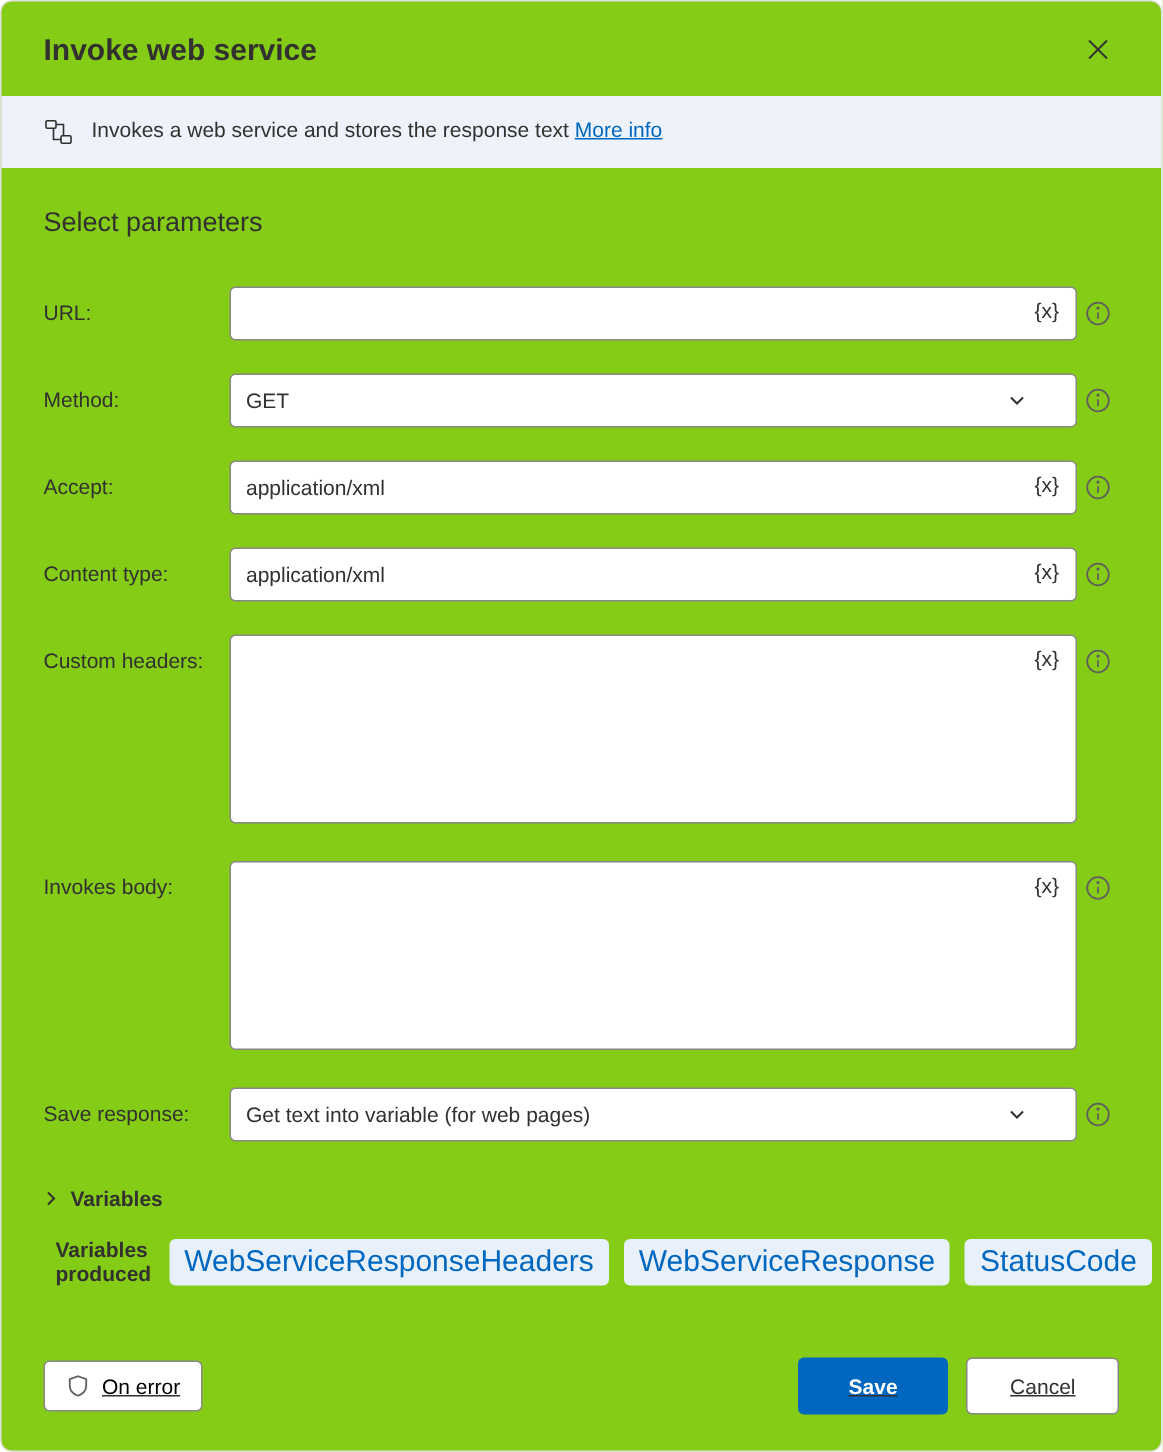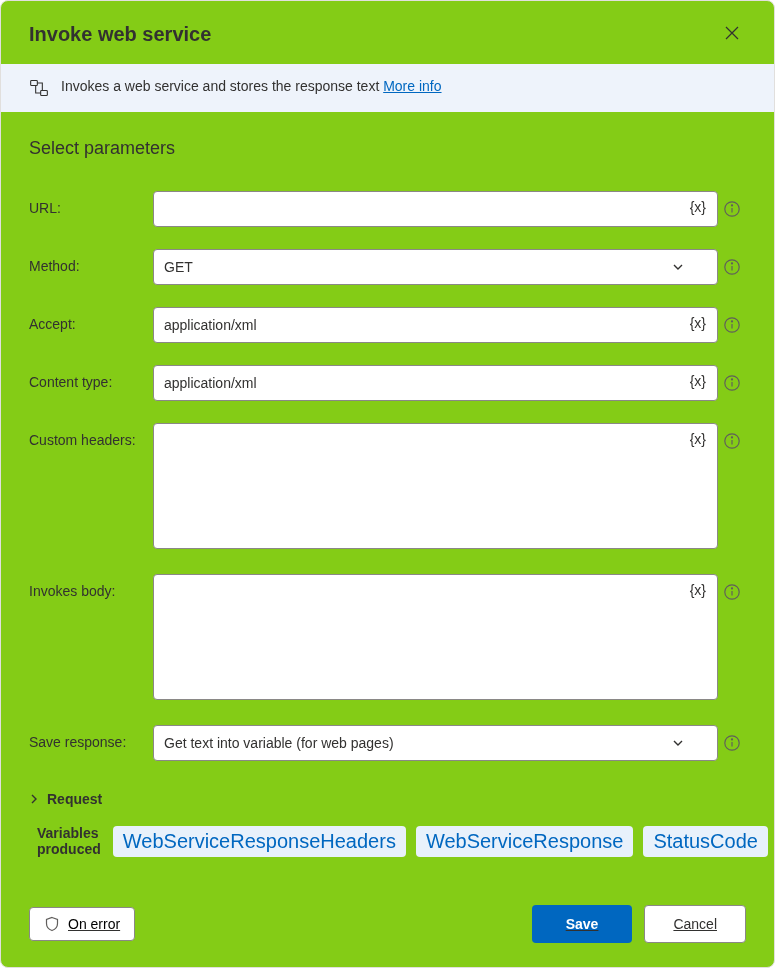--- a/index.html
+++ b/index.html
@@ -184,21 +184,21 @@
       </div>
     </div>
 
   </div>
 
   <div class="collapsers">
     <div class="collapse-row">
       <svg class="chevr" viewBox="0 0 10 10" fill="none" stroke-width="1.4">
           <path d="M3 1 L7 5 L3 9"></path>
         </svg>
-      <span>Request</span>
+      <span>Variables</span>
     </div>
     <div class="collapse-row vars">
       <svg class="chevr" viewBox="0 0 10 10" fill="none" stroke-width="1.4">
           <path d="M3 1 L7 5 L3 9"></path>
         </svg>
       <span>Variables produced</span>
       <span class="chips">
         <span class="chip">WebServiceResponseHeaders</span>
         <span class="chip">WebServiceResponse</span>
         <span class="chip">StatusCode</span>

